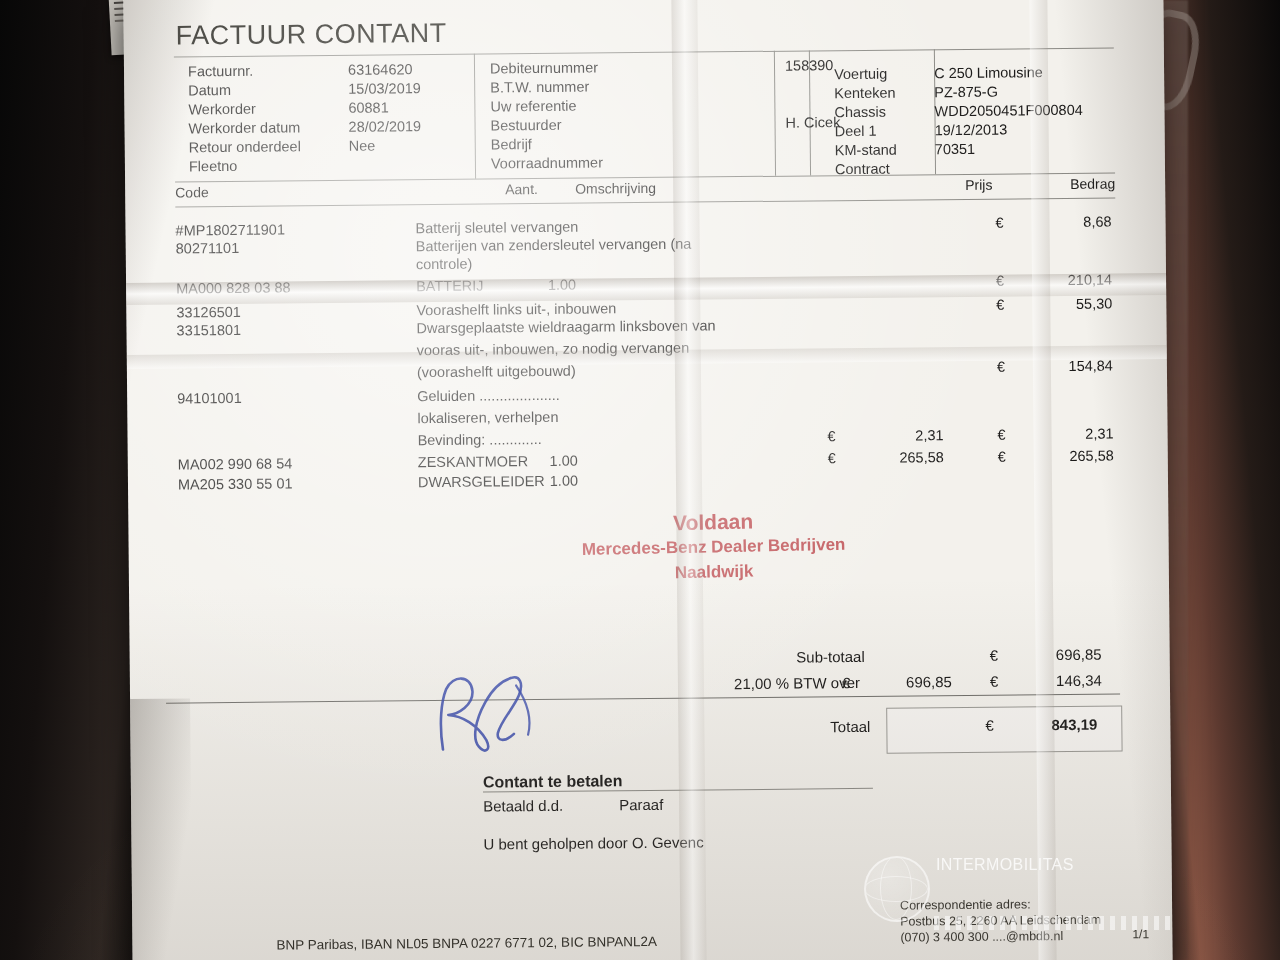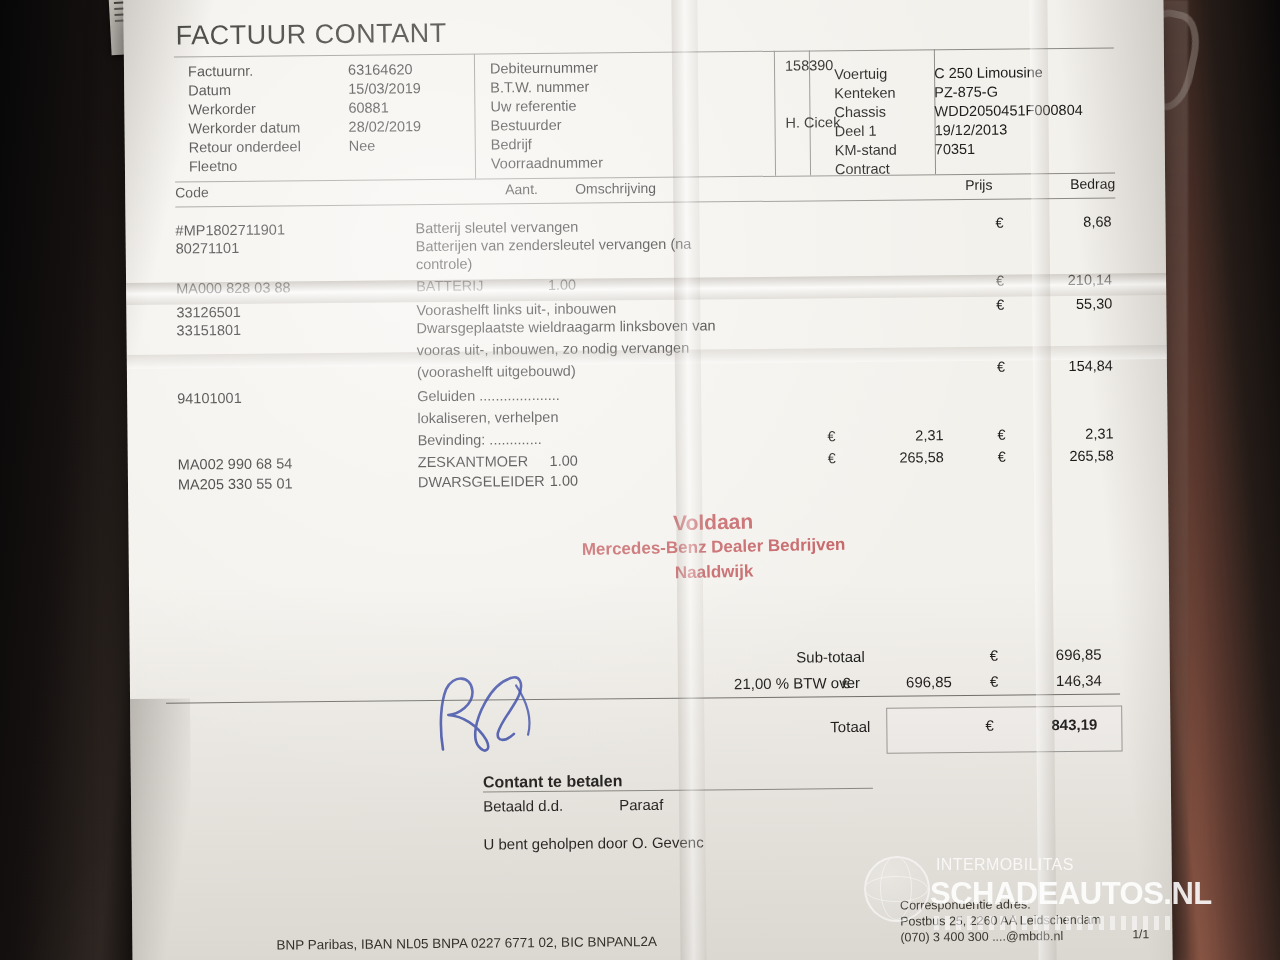--- a/index.html
+++ b/index.html
@@ -622,16 +622,15 @@
       <div class="crease crease-h2"></div>
       <div class="crease crease-v1"></div>
       <div class="crease crease-v2"></div>
       <div class="corner-fold"></div>
     </div>
   </div>
 
   <div class="wm">
     <div class="wm-globe"></div>
     <div class="wm-top">INTERMOBILITAS</div>
-    <div class="wm-main">SCHADEAUTOS.NL</div>
     <div class="wm-bars"></div>
   </div>
 </div>
 
 </body></html>

